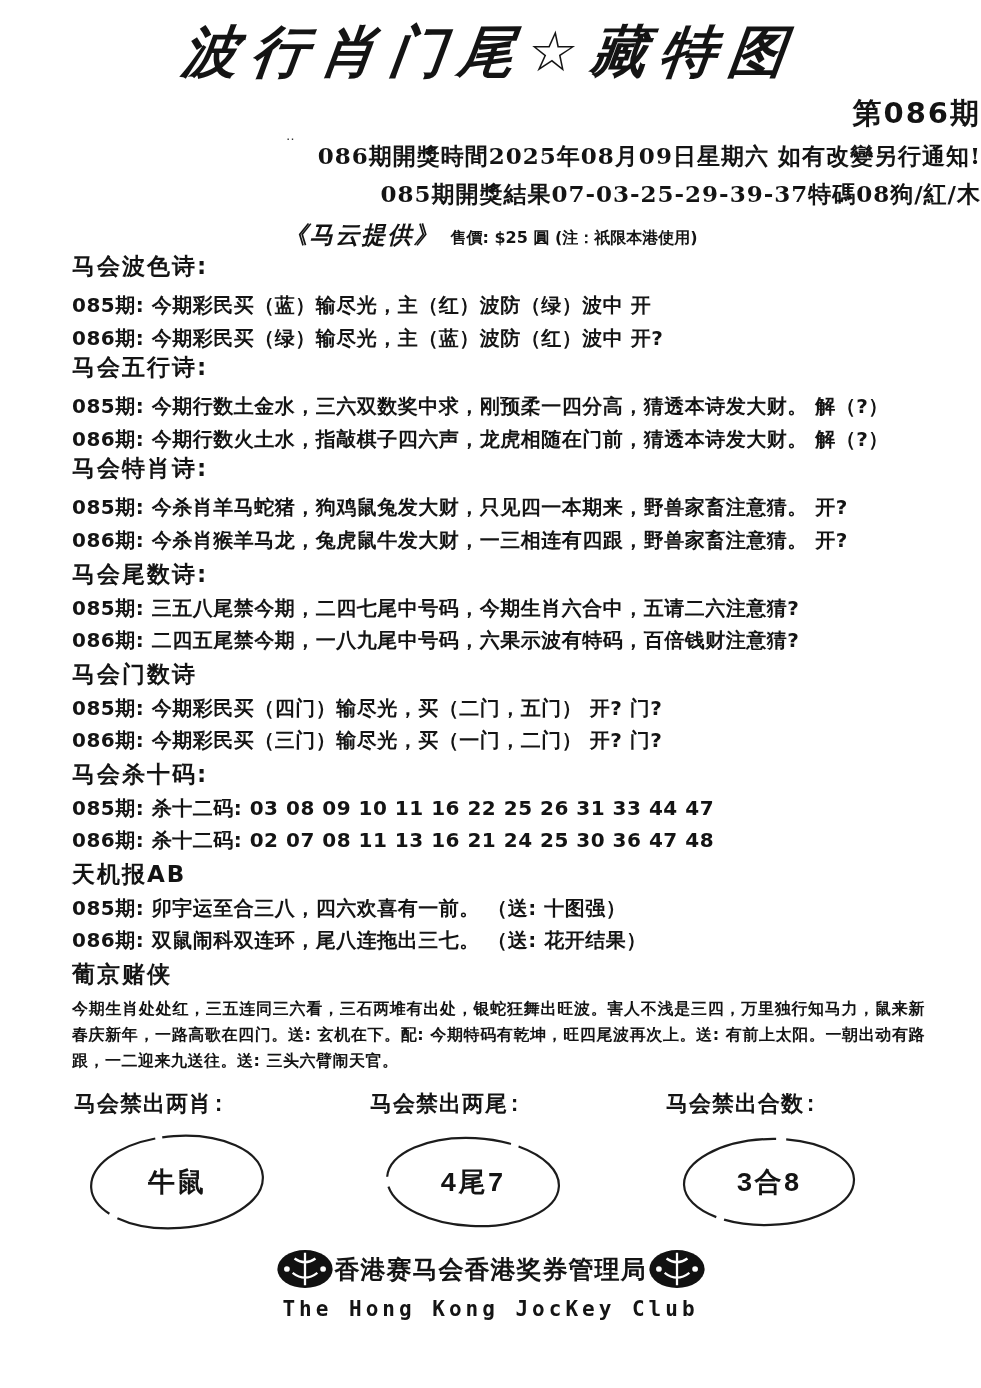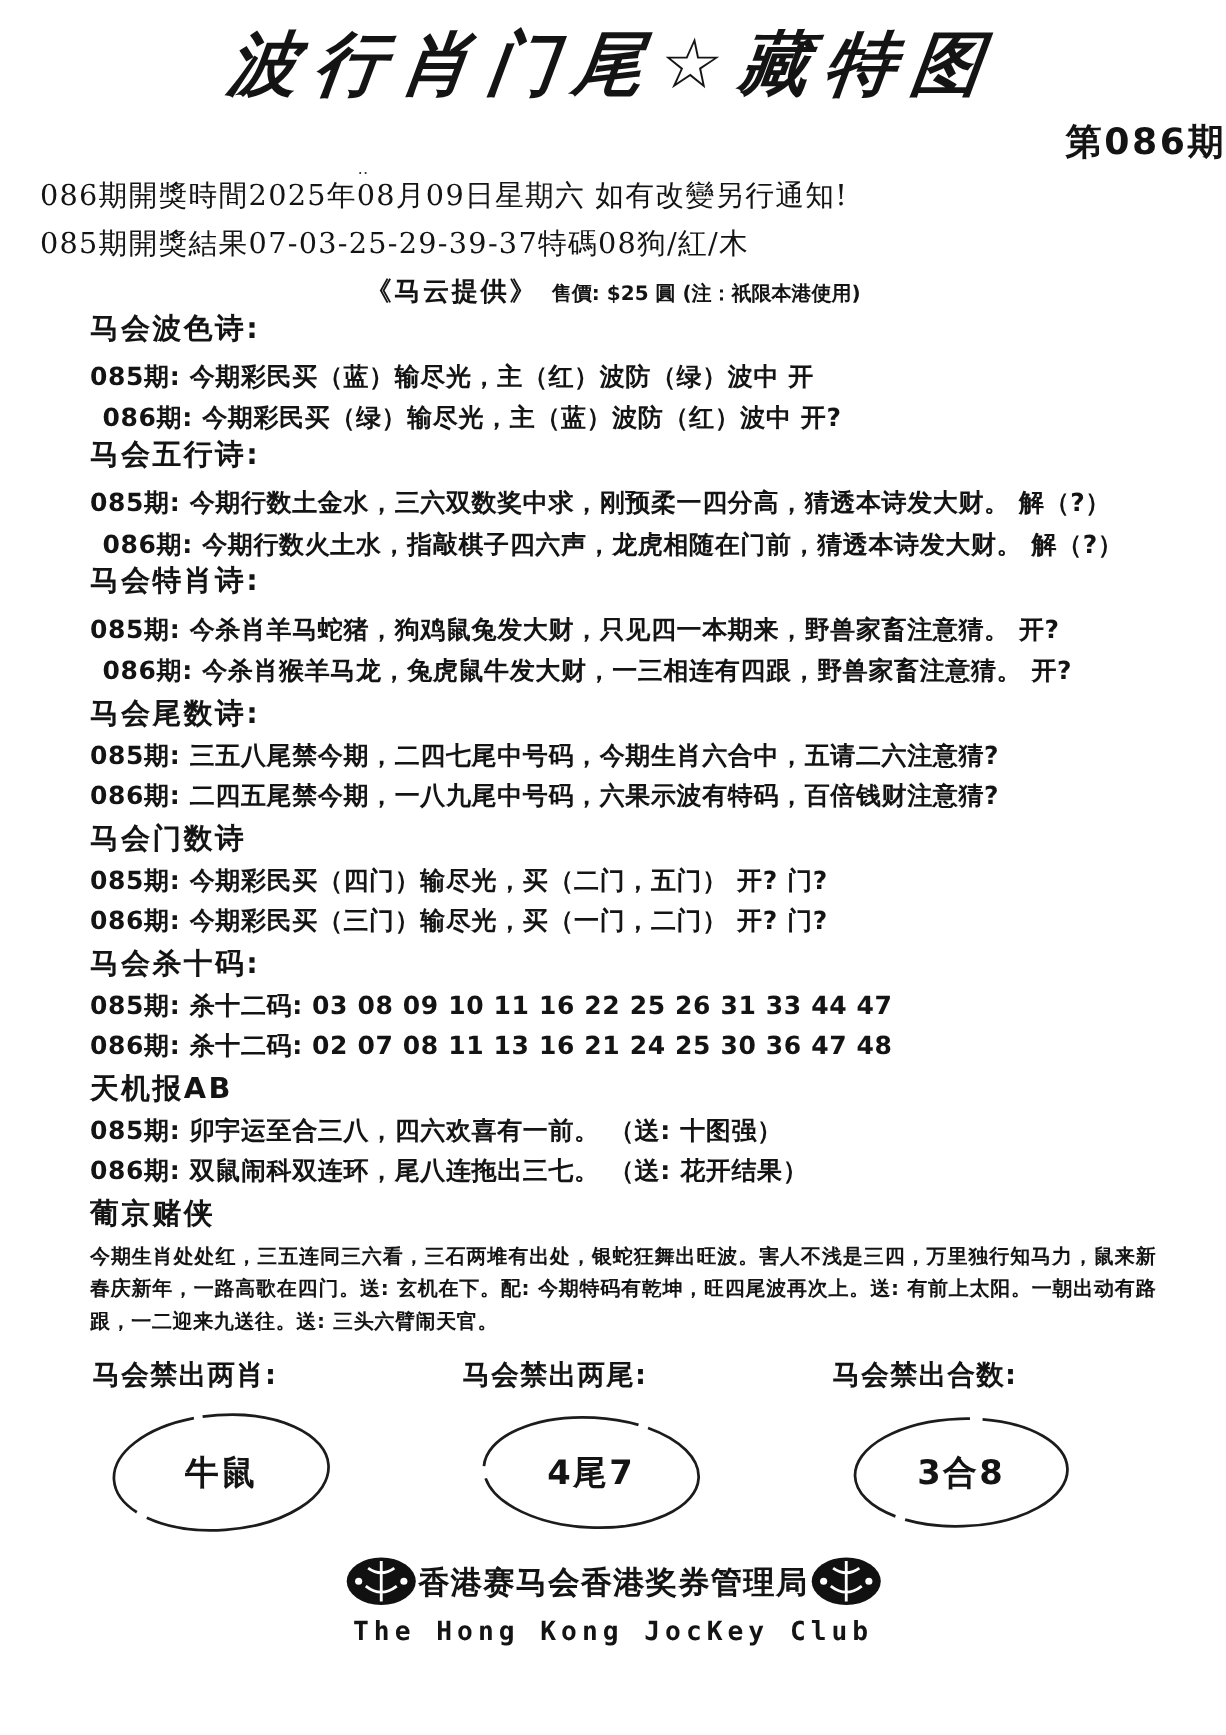--- a/index.html
+++ b/index.html
@@ -8,39 +8,39 @@
     color:#141414;font-family:"DejaVu Sans",sans-serif;
   }
   .page{position:relative;width:100%;height:100%;padding-top:20px;box-sizing:border-box;}
   .title{
     margin:0;text-align:center;font-size:56px;font-weight:900;font-style:italic;
     letter-spacing:13px;line-height:1.15;transform:skewX(-7deg);white-space:nowrap;
   }
   .issue{text-align:right;font-size:29px;font-weight:800;margin-top:10px;letter-spacing:2px;}
   .artifact{position:absolute;left:286px;top:128px;font-size:13px;color:#333;}
   .dateline{
-    text-align:left;font-family:"DejaVu Serif",serif;font-size:23px;font-weight:400;
+    text-align:right;font-family:"DejaVu Serif",serif;font-size:23px;font-weight:700;
     margin-top:7px;letter-spacing:1px;white-space:nowrap;padding-left:32px;
   }
   .provider{text-align:center;margin-top:9px;white-space:nowrap;}
-  .provider-name{font-size:21px;font-weight:800;letter-spacing:2px;}
+  .provider-name{font-size:24px;font-weight:800;letter-spacing:2px;font-style:italic;}
   .provider-price{font-size:16px;font-weight:700;margin-left:6px;}
   .section{margin-left:72px;margin-right:56px;}
   .heading{font-size:23px;font-weight:800;letter-spacing:2px;}
   .line{font-size:20px;font-weight:700;letter-spacing:0.5px;white-space:nowrap;}
   .loose .heading{}
   .loose .line{margin-top:10px;}
-  .loose .line + .line{margin-top:6px;margin-left:10px;}
+  .loose .line + .line{margin-top:6px;}
   .tight .heading{margin-top:5px;}
   .tight .line{margin-top:5px;}
   .para{
     font-size:16px;font-weight:700;line-height:1.6;text-align:justify;
     letter-spacing:0.5px;margin-top:6px;
   }
-  .prohibit-row{display:flex;margin:16px 14px 0 58px;gap:58px;}
+  .prohibit-row{display:flex;margin:16px 14px 0 58px;gap:58px;font-family:Liberation Mono, monospace;}
   .prohibit-col{width:238px;}
   .prohibit-label{font-size:22px;font-weight:800;letter-spacing:1px;margin-left:16px;white-space:nowrap;}
   .oval-wrap{position:relative;width:192px;height:102px;margin:12px auto 0;}
   .oval-svg{position:absolute;left:0;top:0;width:100%;height:100%;}
   .oval-text{
     position:absolute;left:0;top:0;right:0;bottom:0;display:flex;align-items:center;
     justify-content:center;font-size:27px;font-weight:800;letter-spacing:2px;
   }
   .footer{margin-top:16px;text-align:center;}
   .footer-brand{display:flex;align-items:center;justify-content:center;gap:1px;}

